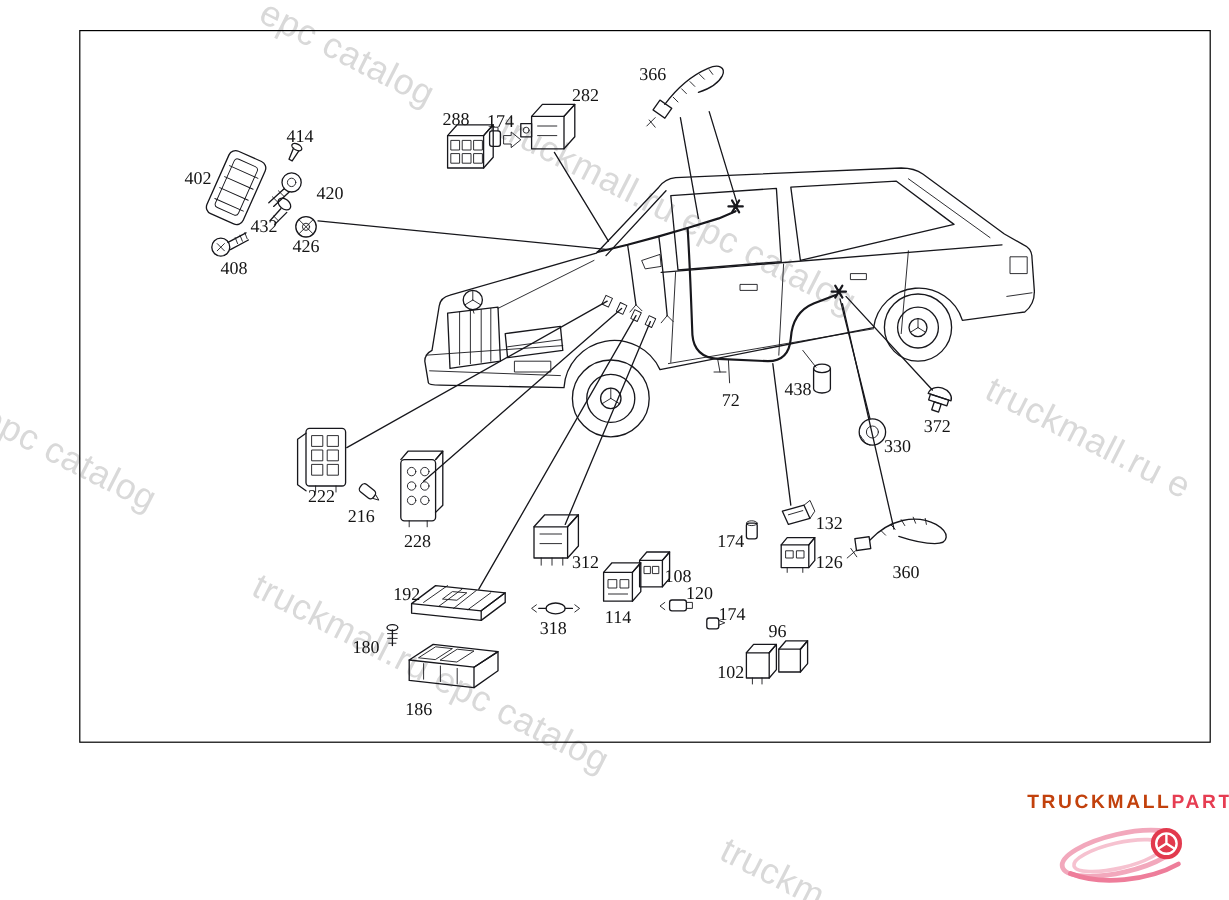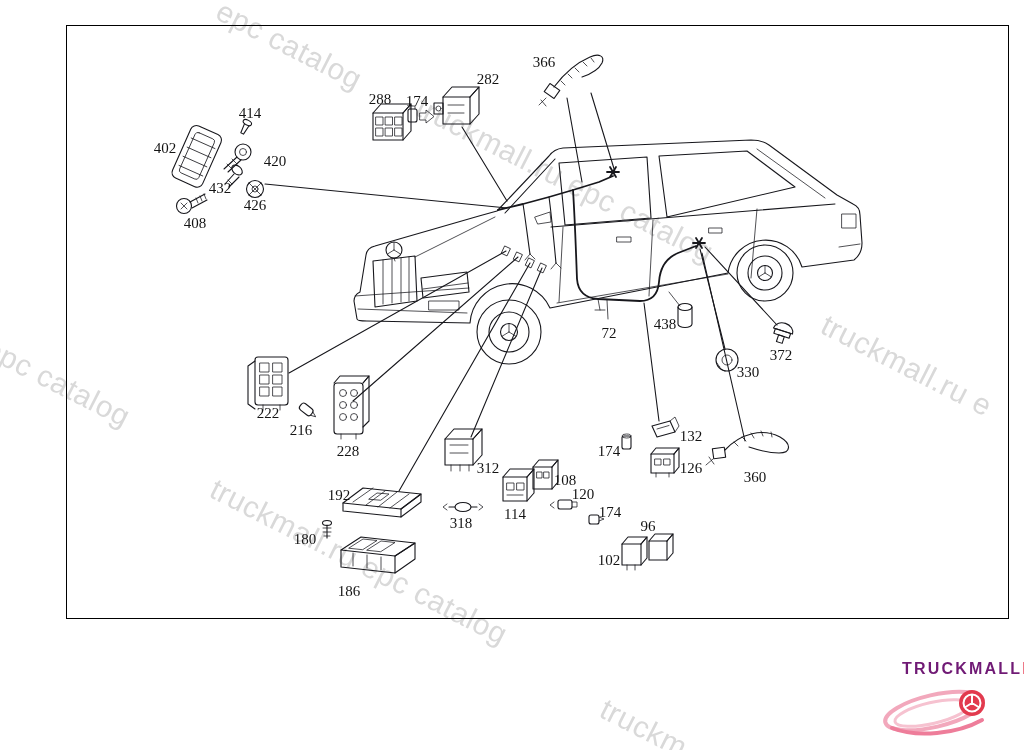--- a/index.html
+++ b/index.html
@@ -16,21 +16,21 @@
     border:1px solid #000;z-index:2;background:transparent;
   }
   .frame svg{position:absolute;left:0;top:0;}
   
   .draw *{stroke:#17171c;fill:none;stroke-width:1.1;stroke-linecap:round;stroke-linejoin:round;}
   .draw .thin{stroke-width:0.75;}
   .draw .bold{stroke-width:1.8;}
   .labels text{font-family:"Liberation Serif",serif;font-size:15px;fill:#141414;stroke:none;text-anchor:middle;}
   .logo{position:absolute;left:856px;top:660px;width:158px;z-index:3;text-align:right;}
   .logo-text{font-size:16px;font-weight:bold;letter-spacing:2.2px;white-space:nowrap;}
-  .logo-text .gray{color:#701a75;margin-left:46px;}
+  .logo-text .gray{color:#c2410c;}
   .logo-text .red{color:#e63d52;}
 </style>
 </head>
 <body>
 
 <div class="watermark" style="left:226px;top:-6px;">epc catalog</div>
 <div class="watermark" style="left:426px;top:90px;">truckmall.ru epc catalog</div>
 <div class="watermark" style="left:-20px;top:324px;">l epc catalog</div>
 <div class="watermark" style="left:220px;top:472px;">truckmall.ru epc catalog</div>
 <div class="watermark" style="left:831px;top:308px;">truckmall.ru e</div>

